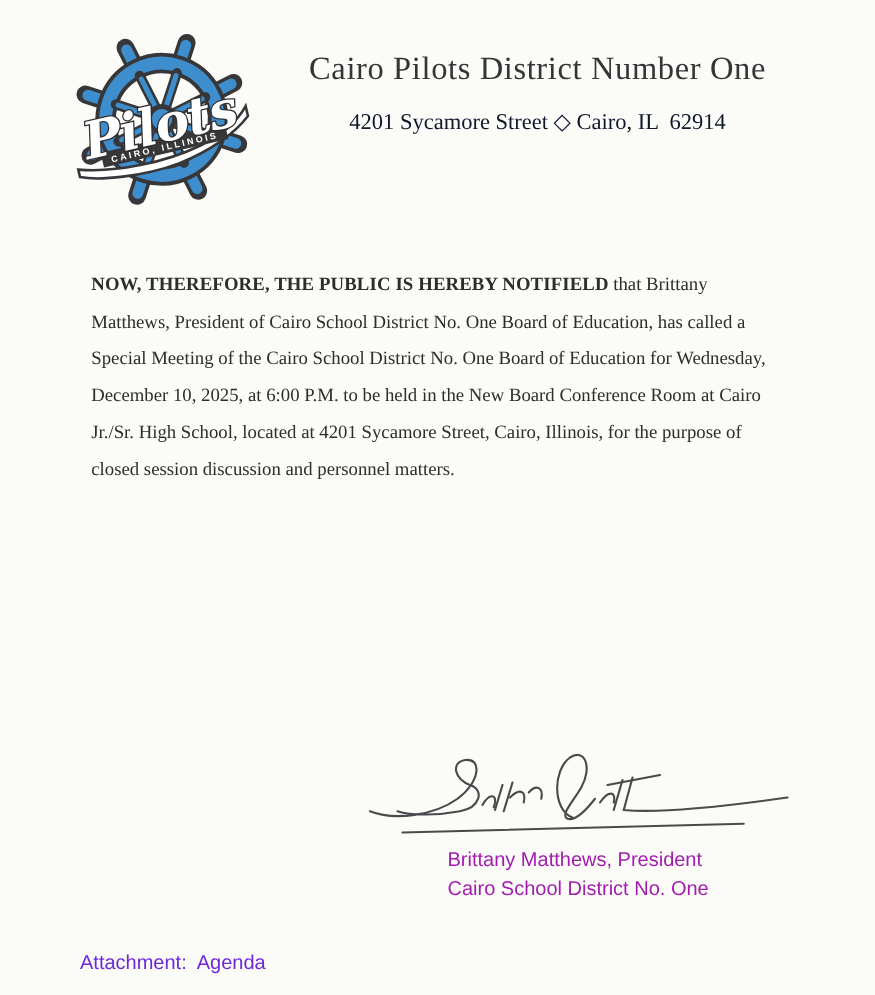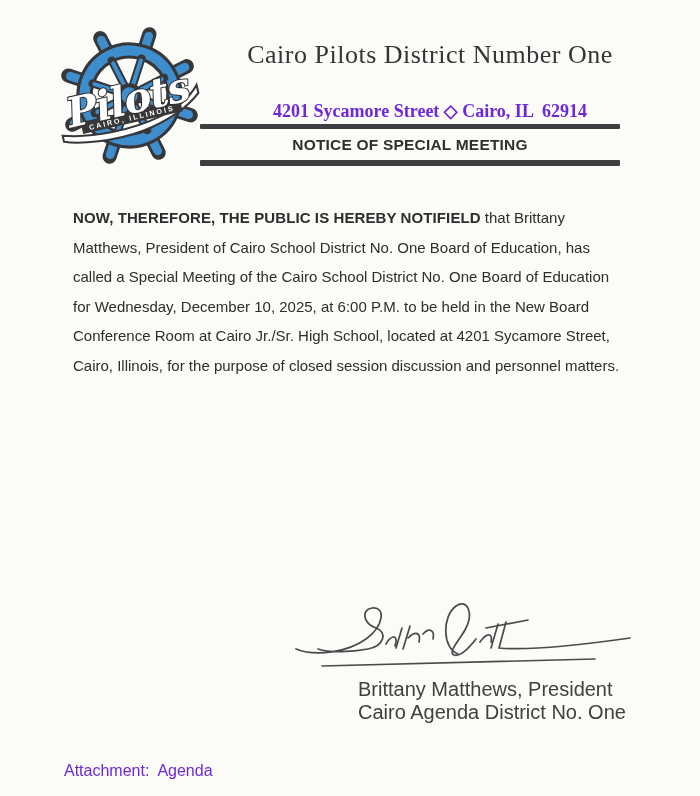--- a/index.html
+++ b/index.html
@@ -4,29 +4,29 @@
 <style>
   html,body{margin:0;padding:0;background:#e8e8e6;}
   .page{
     position:relative;width:700px;height:796px;margin:0 auto;
     background:#fbfbf8;overflow:hidden;
     font-family:"Liberation Sans",sans-serif;color:#2d2d2d;
   }
   .logo{position:absolute;left:56px;top:24px;width:148px;height:148px;}
   .header-text{position:absolute;left:215px;top:40px;width:430px;text-align:center;}
   .title{font-family:"Liberation Serif",serif;font-size:26px;line-height:1.15;color:#353537;letter-spacing:0.5px;}
-  .address{font-family:"Liberation Serif",serif;font-size:18px;margin-top:30px;white-space:pre;color:#6d28d9;font-weight:bold;}
+  .address{font-family:"Liberation Serif",serif;font-size:18px;margin-top:16px;white-space:pre;color:#0f172a;}
   .notice-band{position:absolute;left:200px;top:124px;width:420px;}
   .rule{height:5px;background:#3e3e40;border-radius:1px;}
   .rule.bottom{height:6px;}
   .notice-label{text-align:center;font-weight:bold;font-size:15.5px;padding:7px 0 6px;color:#2f2f2f;letter-spacing:0.2px;}
-  .body-text{position:absolute;left:73px;top:188px;width:557px;font-size:15px;line-height:29.5px;color:#2d2d2d;}
+  .body-text{position:absolute;left:73px;top:199px;width:557px;font-size:15px;line-height:29.5px;color:#2d2d2d;font-family:Liberation Serif, serif;}
   .body-text strong{letter-spacing:0.1px;}
   .sig-svg{position:absolute;left:290px;top:586px;}
-  .sig-text{position:absolute;left:358px;top:678px;font-size:20px;line-height:22.5px;color:#404040;}
+  .sig-text{position:absolute;left:358px;top:678px;font-size:16px;line-height:22.5px;color:#a21caf;}
   .attachment{position:absolute;left:64px;top:762px;font-size:16px;white-space:pre;color:#6d28d9;}
   .wheel-label-big{
     font-family:"DejaVu Serif",serif;font-style:italic;font-weight:bold;
     letter-spacing:-1px;
   }
   .wheel-label-small{
     font-family:"Liberation Sans",sans-serif;font-weight:bold;letter-spacing:2px;
   }
 </style>
 </head>
@@ -92,41 +92,36 @@
       <text class="wheel-label-small" x="72" y="94.5" font-size="7" fill="#ffffff" text-anchor="middle">CAIRO, ILLINOIS</text>
       <text class="wheel-label-big" x="72" y="88" font-size="40" fill="#ffffff" stroke="#2f2f31" stroke-width="2" paint-order="stroke" text-anchor="middle">Pilots</text>
     </g>
   </svg>
 
   <div class="header-text">
     <div class="title">Cairo Pilots District Number One</div>
     <div class="address">4201 Sycamore Street ◇ Cairo, IL  62914</div>
   </div>
 
-  <div class="notice-band">
-    <div class="rule top"></div>
-    <div class="notice-label">NOTICE OF SPECIAL MEETING</div>
-    <div class="rule bottom"></div>
-  </div>
 
   <p class="body-text"><strong>NOW, THEREFORE, THE PUBLIC IS HEREBY NOTIFIELD</strong><span> that Brittany Matthews, President of Cairo School District No. One Board of Education, has called a Special Meeting of the Cairo School District No. One Board of Education for Wednesday, December 10, 2025, at 6:00 P.M. to be held in the New Board Conference Room at Cairo Jr./Sr. High School, located at 4201 Sycamore Street, Cairo, Illinois, for the purpose of closed session discussion and personnel matters.</span></p>
 
   <svg class="sig-svg" width="345" height="92" viewBox="0 0 345 92">
     <g fill="none" stroke="#4a4a4c" stroke-width="1.7" stroke-linecap="round">
       <path d="M6,63 C26,71 58,66 76,53 C94,40 96,20 82,22 C70,24 74,38 86,42 C98,46 94,60 78,63 C62,66 40,67 28,63"></path>
       <path d="M96,58 C101,49 107,49 106,56 L105,60"></path>
       <path d="M112,42 L106,62 M120,40 L113,63"></path>
       <path d="M118,52 C126,44 131,47 129,56 M133,48 C139,41 145,44 143,53"></path>
       <path d="M168,68 C152,62 152,30 166,20 C178,12 184,28 175,44 C168,56 158,66 164,69 C170,71 179,62 186,53"></path>
       <path d="M190,56 C197,46 203,47 201,56 M208,38 L201,62 M216,36 L209,62 C230,64 270,62 340,52"></path>
       <path d="M196,42 L238,34"></path>
       <path d="M32,80 L305,73"></path>
     </g>
   </svg>
 
   <div class="sig-text">
     <div>Brittany Matthews, President</div>
-    <div>Cairo Agenda District No. One</div>
+    <div>Cairo School District No. One</div>
   </div>
 
   <div class="attachment">Attachment:  Agenda</div>
 
 </div>
 
 </body></html>

